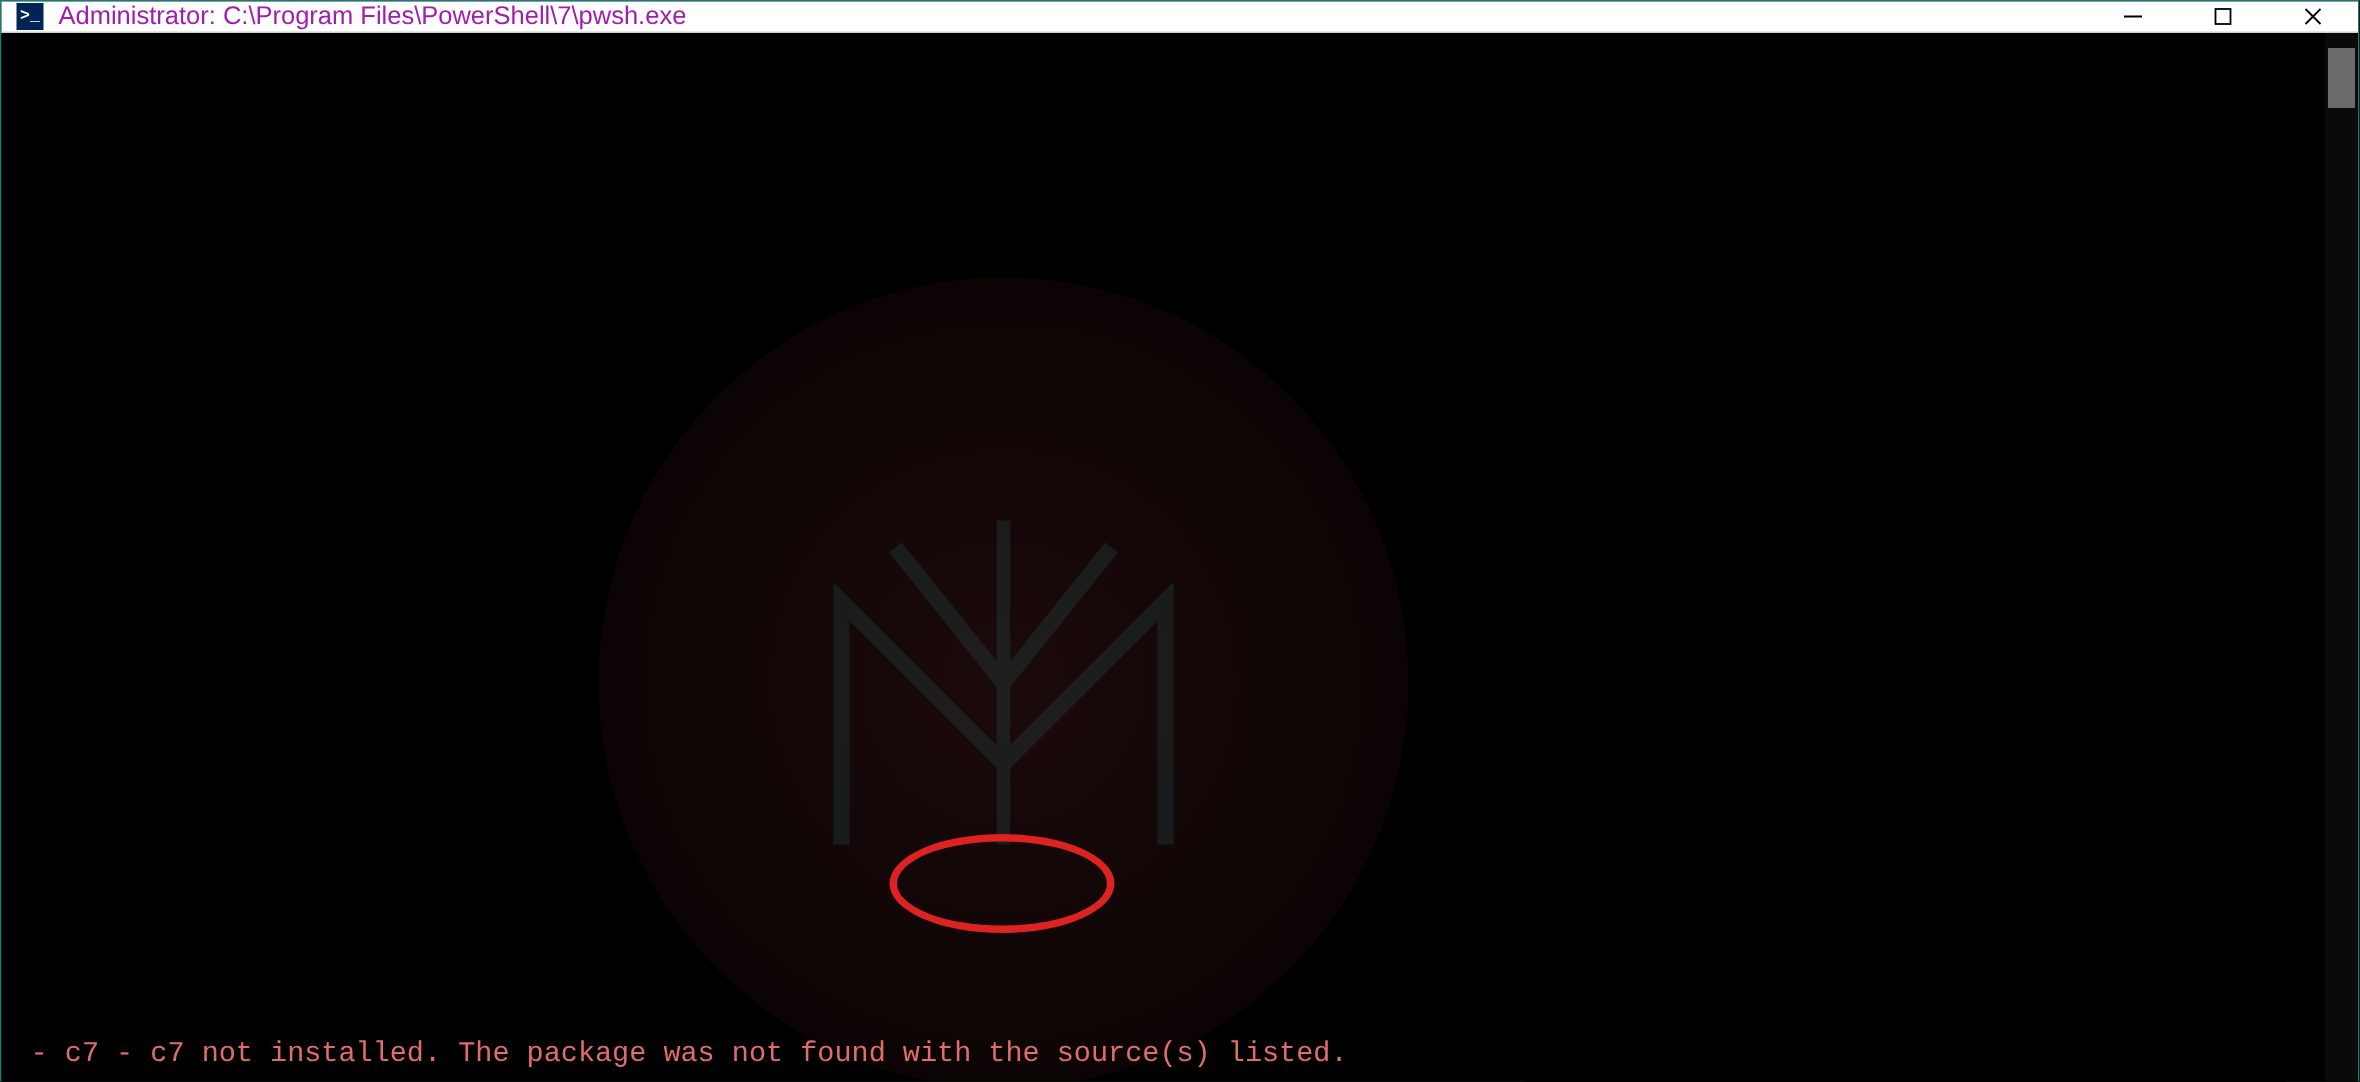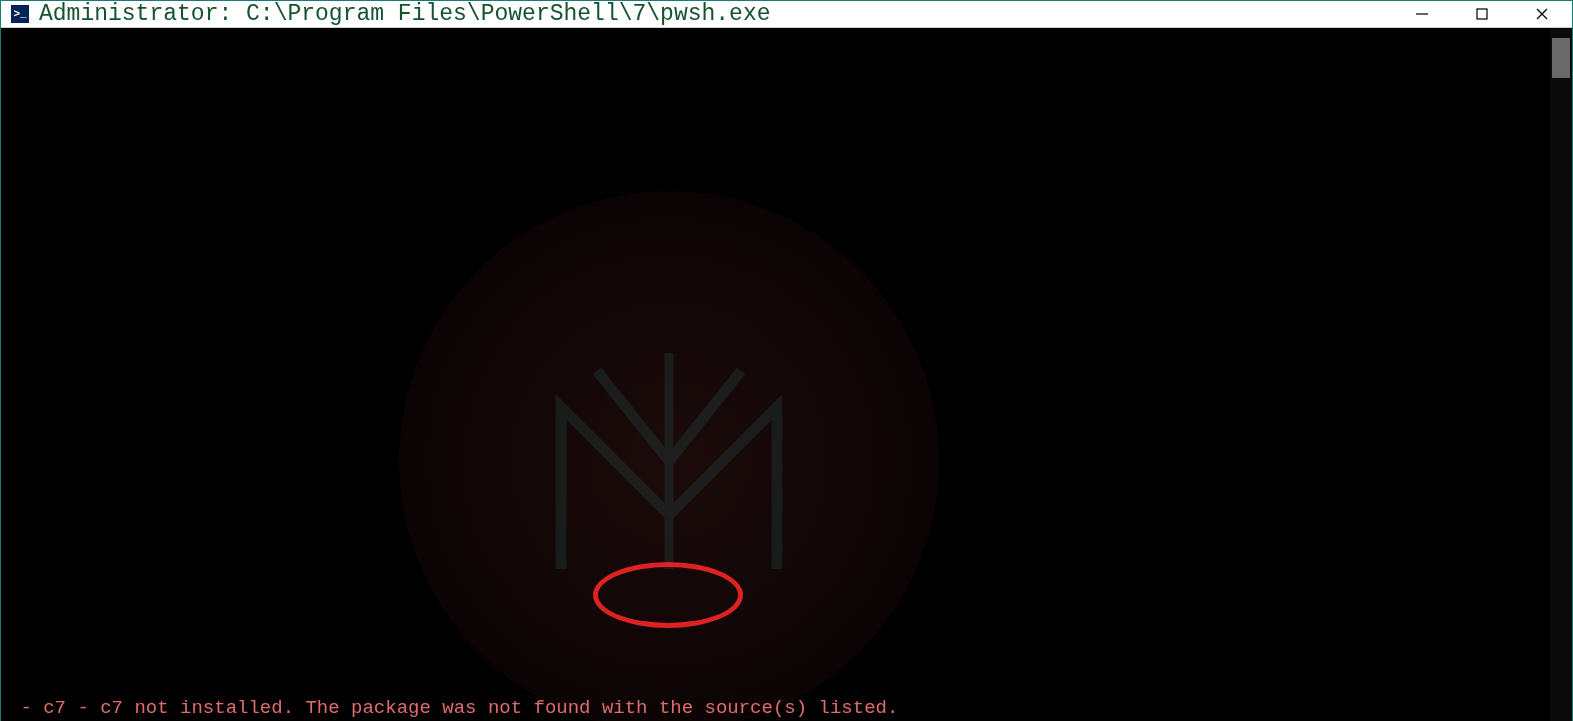--- a/index.html
+++ b/index.html
@@ -1,20 +1,20 @@
 <!DOCTYPE html>
 <html><head>
 <meta charset="utf-8">
 <style>
   html,body{margin:0;padding:0;width:1573px;height:721px;font-family:Consolas,'Courier New',monospace;background:#000;overflow:hidden}
   .window{width:1573px;height:721px;background:#000;border:1px solid #1a7a7a;box-sizing:border-box;display:flex;flex-direction:column}
   .titlebar{height:44px;background:#fff;display:flex;align-items:center;justify-content:space-between;border-bottom:1px solid #d0d0d0}
   .titlebar-left{display:flex;align-items:center;padding-left:10px}
   .app-icon{width:18px;height:18px;background:#012456;margin-right:10px;display:flex;align-items:center;justify-content:center;color:#fff;font-size:11px;font-weight:bold}
-  .title-text{font-family:Liberation Mono, monospace;font-size:23px;color:#14532d}
+  .title-text{font-family:Liberation Sans, sans-serif;font-size:17px;color:#a21caf}
   .win-controls{display:flex;height:100%}
   .win-btn{width:60px;height:100%;display:flex;align-items:center;justify-content:center;font-family:'Segoe UI',Arial,sans-serif;cursor:pointer}
   .win-btn svg{width:14px;height:14px}
   .terminal-area{flex:1;display:flex;position:relative;background:#000}
   .terminal{flex:1;padding:10px 8px;font-size:19px;line-height:1.52;white-space:pre;position:relative;overflow:hidden}
   .scrollbar{width:22px;background:#0a0a0a;position:relative}
   .scroll-thumb{position:absolute;top:10px;left:2px;right:2px;height:40px;background:#6a6a6a}
   .red{color:#e06c6c}
   .watermark{position:absolute;top:95px;left:390px;width:540px;height:540px;border-radius:50%;background:radial-gradient(circle,rgba(80,30,30,0.35) 0%,rgba(60,20,20,0.2) 70%,rgba(0,0,0,0) 100%);pointer-events:none;z-index:0;display:flex;align-items:center;justify-content:center}
   .watermark svg{opacity:0.25}

